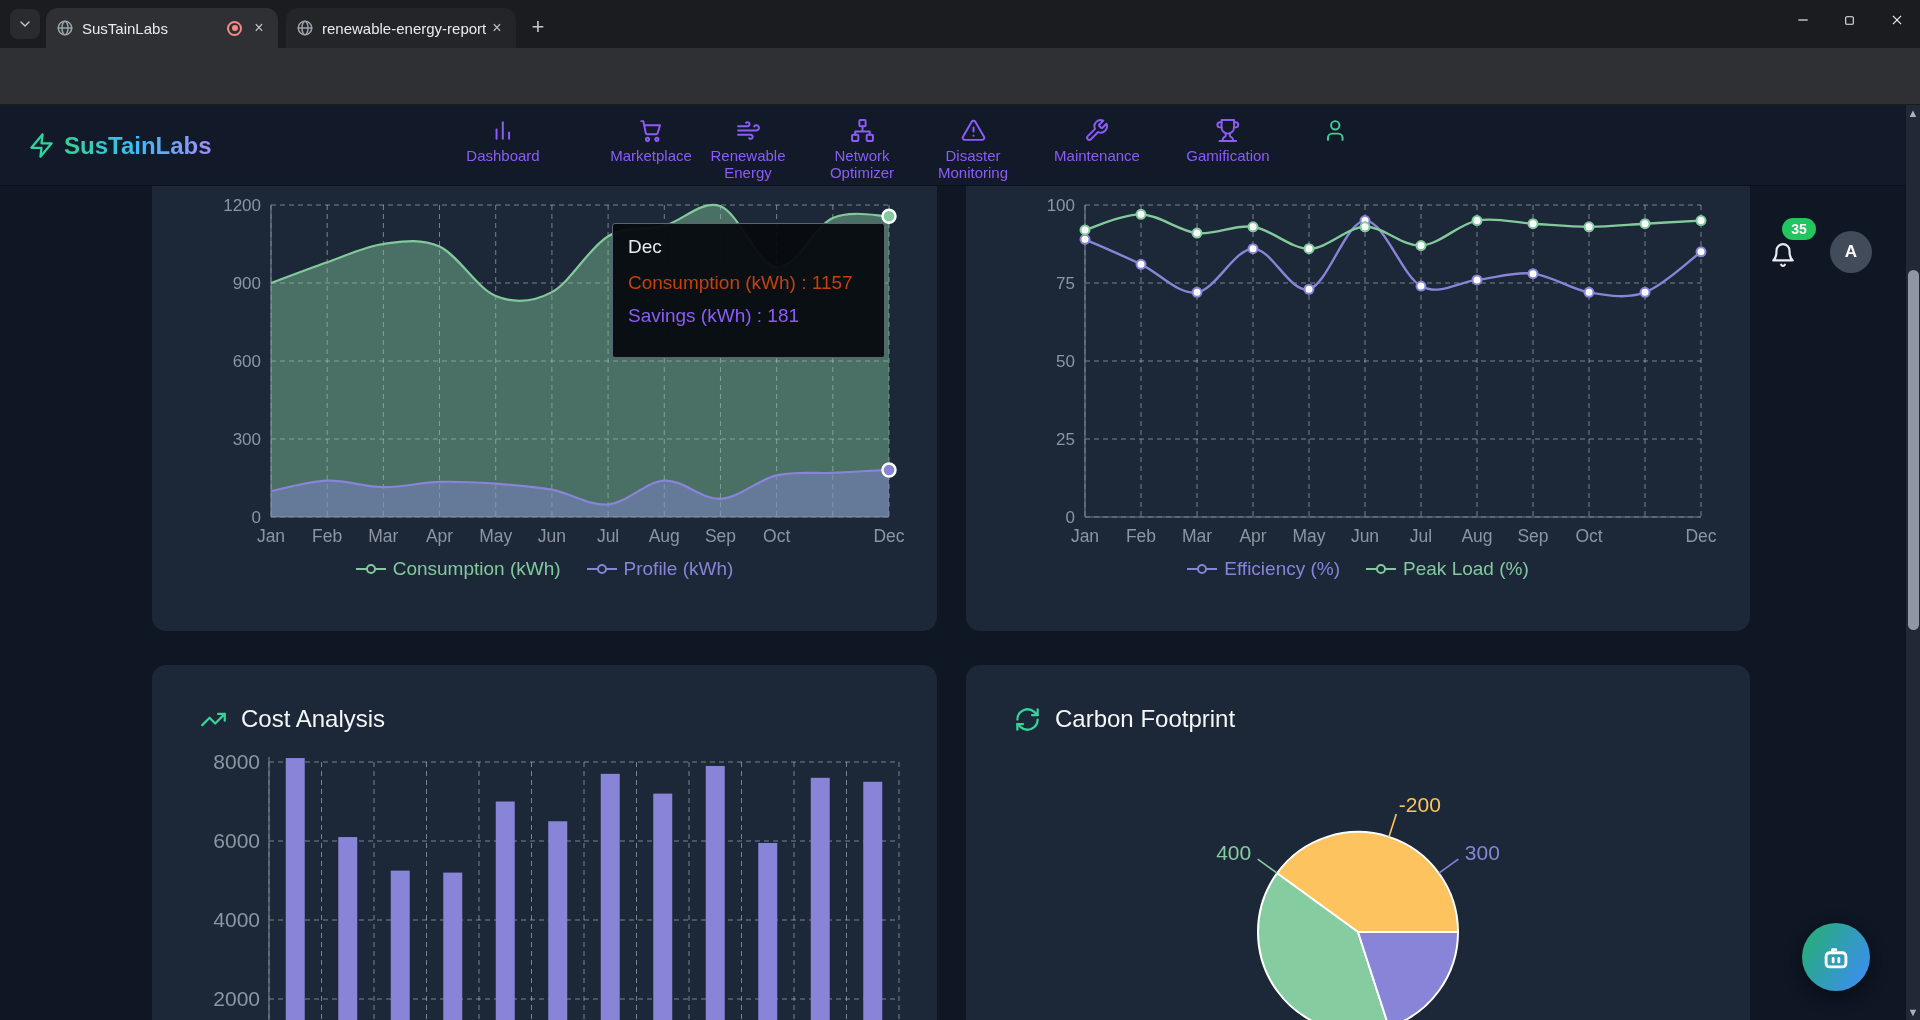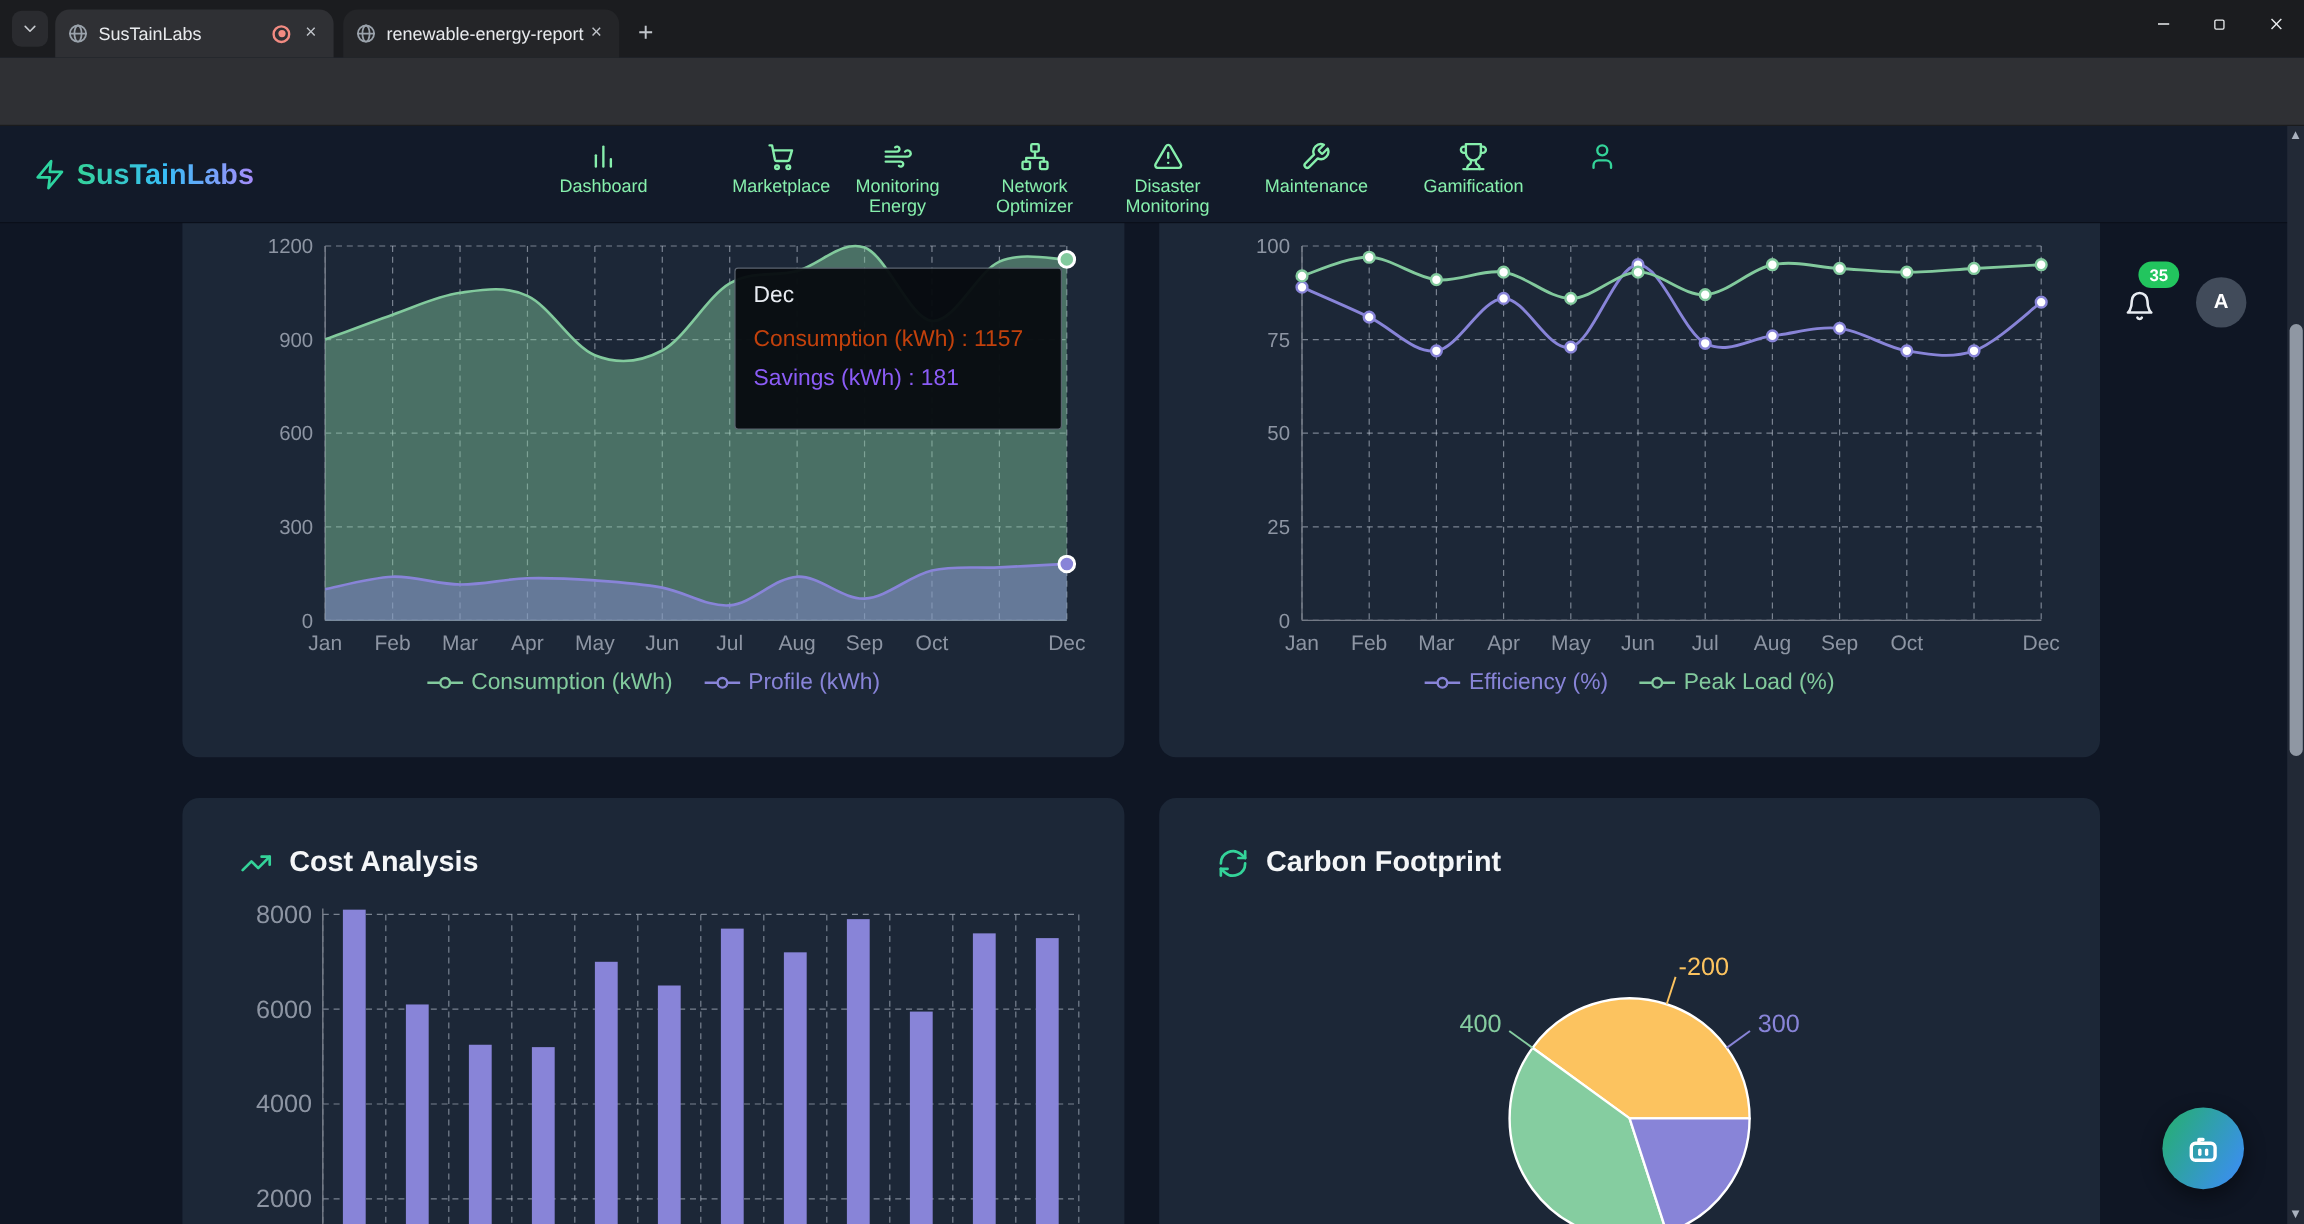--- a/index.html
+++ b/index.html
@@ -31,40 +31,40 @@
   .star-ico{width:22px;height:22px;color:#9aa0a6;margin-right:14px;}
   .tb-sep{position:absolute;left:1768px;top:63px;width:1.5px;height:28px;background:#56585c;}
   .chrome-avatar{position:absolute;left:1832px;top:62px;width:30px;height:30px;border-radius:50%;background:#0e1013;display:flex;align-items:center;justify-content:center;color:#f3f3f3;font-family:"Liberation Serif",serif;font-style:italic;font-weight:bold;font-size:15px;}
   .chrome-avatar i{position:absolute;bottom:5px;left:9px;width:12px;height:2px;background:#3ec8cc;}
 
   
   .appnav{position:absolute;left:0;top:105px;width:1920px;height:81px;background:#121a29;border-bottom:1px solid #0a0f1a;}
   .brand{position:absolute;left:28px;top:0;height:81px;display:flex;align-items:center;gap:9px;}
   .brand .zap{width:27px;height:27px;color:#2dd4a0;}
   .brand-name{font-size:24px;font-weight:bold;background:linear-gradient(90deg,#34d399,#38bdf8,#a78bfa);-webkit-background-clip:text;background-clip:text;color:transparent;}
-  .nav-item{position:absolute;top:13px;transform:translateX(-50%);display:flex;flex-direction:column;align-items:center;gap:4px;color:#86efac;cursor:pointer;}
+  .nav-item{position:absolute;top:13px;transform:translateX(-50%);display:flex;flex-direction:column;align-items:center;gap:4px;color:#8b5cf6;cursor:pointer;}
   .nav-item .nico{width:25px;height:25px;}
   .nav-item .nlabel{font-size:15px;line-height:17px;text-align:center;max-width:100px;}
   .nav-active-pill{position:absolute;left:1300px;top:112px;width:72px;height:67px;border-radius:11px;background:#16251f;}
   .nav-item.active{color:#34d399;}
   .right-ico{position:absolute;top:133px;width:26px;height:26px;color:#e8ecf2;transform:translate(-50%,-50%);}
   .badge{position:absolute;left:1782px;top:113px;width:34px;height:22px;border-radius:11px;background:#22c55e;color:#fff;font-size:14px;font-weight:bold;display:flex;align-items:center;justify-content:center;}
   .user-avatar{position:absolute;left:1830px;top:126px;width:42px;height:42px;border-radius:50%;background:#414b5a;color:#fff;font-size:17px;font-weight:bold;display:flex;align-items:center;justify-content:center;}
 
   
   .card{position:absolute;background:#1c2737;overflow:hidden;}
   #card-energy{left:152px;top:186px;width:785px;height:445px;border-radius:0 0 14px 14px;}
   #card-perf{left:966px;top:186px;width:784px;height:445px;border-radius:0 0 14px 14px;}
   #card-cost{left:152px;top:665px;width:785px;height:355px;border-radius:14px 14px 0 0;}
   #card-carbon{left:966px;top:665px;width:784px;height:355px;border-radius:14px 14px 0 0;}
   .card svg.plot{position:absolute;left:0;top:0;z-index:1;}
   .card svg.overlay{position:absolute;left:0;top:0;z-index:3;pointer-events:none;}
   .card-head{position:absolute;left:48px;top:40px;display:flex;align-items:center;gap:14px;z-index:2;}
   .card-head .hico{width:27px;height:27px;color:#34d399;}
-  .card-head .htitle{font-size:24px;font-weight:bold;color:#f4f6f8;}
+  .card-head .htitle{font-size:24px;font-weight:normal;color:#f4f6f8;}
   .legend{position:absolute;left:0;top:372px;width:100%;display:flex;justify-content:center;gap:26px;z-index:2;}
   .legend-item{display:flex;align-items:center;gap:7px;font-size:19px;}
   .chart-tooltip{position:absolute;left:460px;top:37px;width:273px;height:135px;background:rgba(7,11,16,0.96);border:1px solid #5b6470;border-radius:3px;padding:12px 15px;z-index:2;}
   .tt-title{font-size:19px;color:#e8ecf2;margin-bottom:14px;}
   .tt-line{font-size:19px;margin-top:11px;white-space:nowrap;}
 
   
   .fab{position:absolute;left:1802px;top:923px;width:68px;height:68px;border-radius:50%;background:linear-gradient(120deg,#25b06b,#3d8bfd);display:flex;align-items:center;justify-content:center;color:#fff;box-shadow:0 6px 18px rgba(0,0,0,.45);z-index:6;}
   .fab svg{width:34px;height:34px;}
   .scrollbar{position:absolute;left:1906px;top:105px;width:14px;height:915px;background:#222936;z-index:7;}
@@ -214,21 +214,21 @@
               <path d="M3 3h2l2.3 11.4a1.5 1.5 0 0 0 1.5 1.1h8.6a1.5 1.5 0 0 0 1.4-1.1L21 7H6"></path>
             </svg></span>
           <span class="nlabel">Marketplace</span>
         </div>
         <div class="nav-item" style="left: 748px;">
           <span class="nico"><svg viewBox="0 0 24 24" fill="none" stroke="currentColor" stroke-width="1.9" stroke-linecap="round" stroke-linejoin="round" style="width:100%;height:100%">
               <path d="M9.6 4.6A2 2 0 1 1 11 8H2"></path>
               <path d="M17.5 8a2.5 2.5 0 1 1 2 4H2"></path>
               <path d="M12.6 19.4A2 2 0 1 0 14 16H2"></path>
             </svg></span>
-          <span class="nlabel">Monitoring Energy</span>
+          <span class="nlabel">Renewable Energy</span>
         </div>
         <div class="nav-item" style="left: 862px;">
           <span class="nico"><svg viewBox="0 0 24 24" fill="none" stroke="currentColor" stroke-width="1.9" stroke-linecap="round" stroke-linejoin="round" style="width:100%;height:100%">
               <rect x="9" y="2" width="6" height="6" rx="1"></rect>
               <rect x="2" y="16" width="6" height="6" rx="1"></rect>
               <rect x="16" y="16" width="6" height="6" rx="1"></rect>
               <path d="M5 16v-3h14v3"></path>
               <path d="M12 12V8"></path>
             </svg></span>
           <span class="nlabel">Network Optimizer</span>

